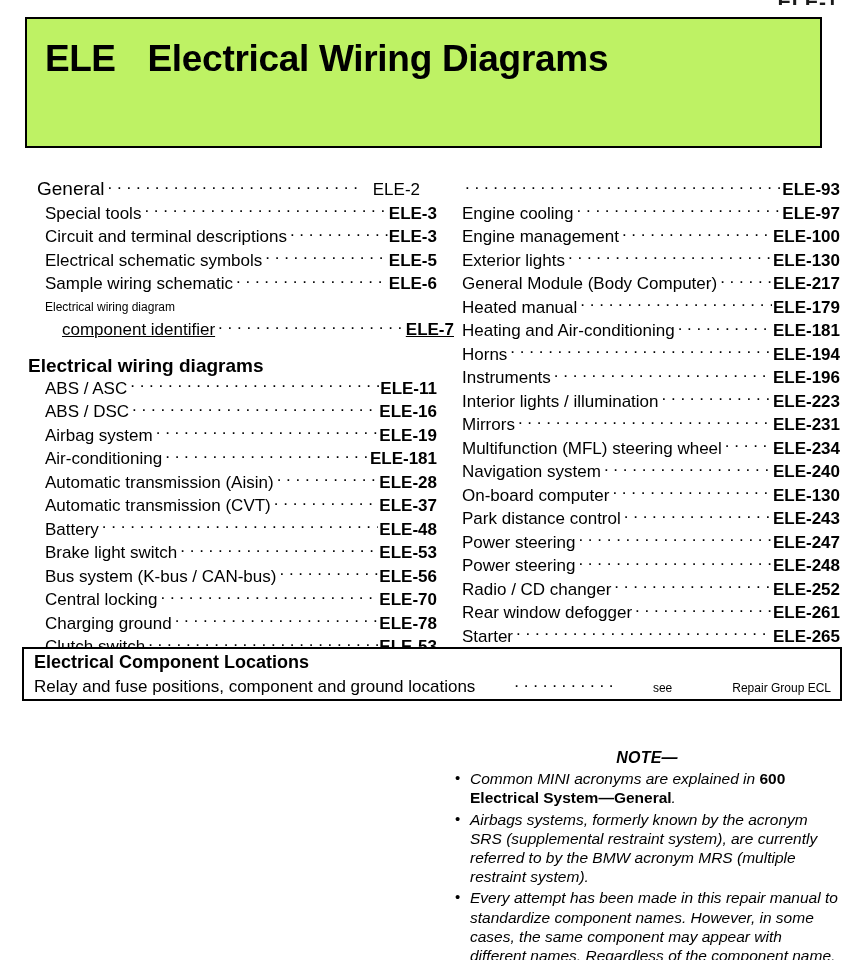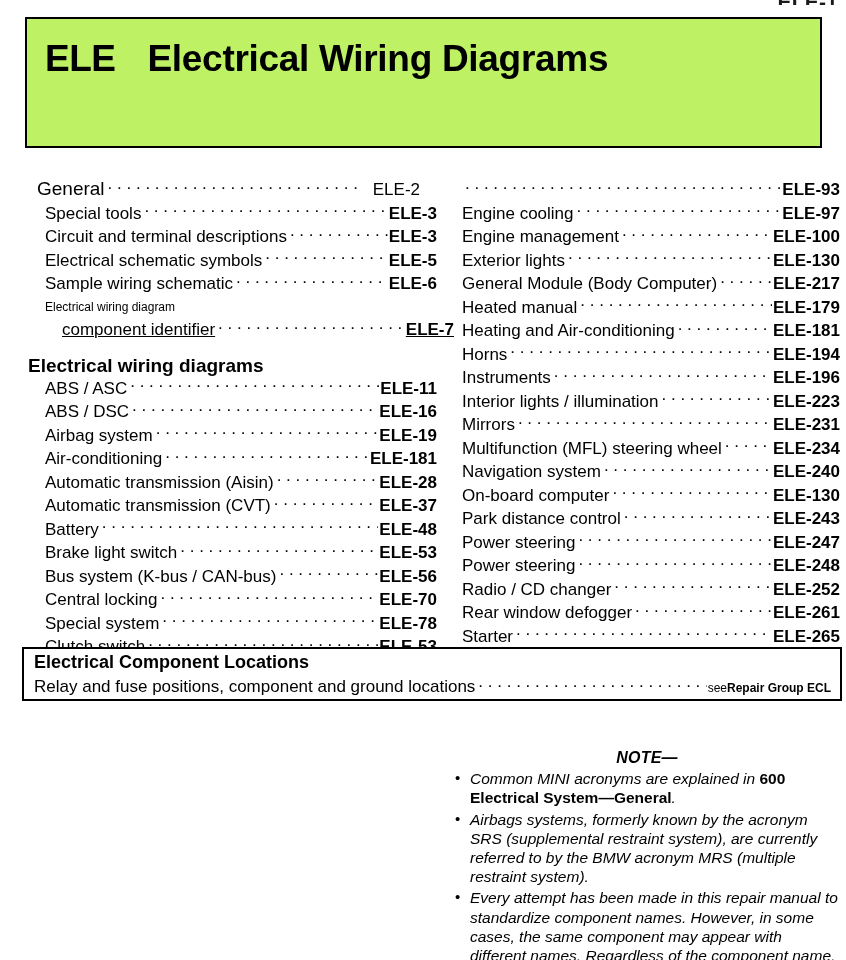--- a/index.html
+++ b/index.html
@@ -153,24 +153,25 @@
   }
   .ecl-line {
     position: absolute;
     left: 10px;
     right: 9px;
     top: 26px;
     display: flex;
     align-items: baseline;
     font-size: 17px;
     white-space: nowrap;
+    gap: 36px;
   }
   .ecl-line .toc-leader::after { font-size: 17px; }
   .ecl-see { flex: 0 0 auto; font-size: 12px; }
-  .ecl-strong { font-weight: bold; }
+  .ecl-strong { font-weight: normal; margin-left: 24px; }
 
   
   .note-block {
     position: absolute;
     left: 452px;
     top: 748px;
     width: 390px;
     font-style: italic;
     font-size: 15.5px;
     line-height: 19.2px;
@@ -302,21 +303,21 @@
       <span class="toc-label">Bus system (K-bus / CAN-bus)</span>
       <span class="toc-leader"></span>
       <span class="toc-page">ELE-56</span>
     </div>
     <div class="toc-row indent">
       <span class="toc-label">Central locking</span>
       <span class="toc-leader"></span>
       <span class="toc-page">ELE-70</span>
     </div>
     <div class="toc-row indent">
-      <span class="toc-label">Special system</span>
+      <span class="toc-label">Charging ground</span>
       <span class="toc-leader"></span>
       <span class="toc-page">ELE-78</span>
     </div>
     <div class="toc-row indent">
       <span class="toc-label">Clutch switch</span>
       <span class="toc-leader"></span>
       <span class="toc-page">ELE-53</span>
     </div>
     <div class="toc-row indent">
       <span class="toc-label">Convertible top</span>

